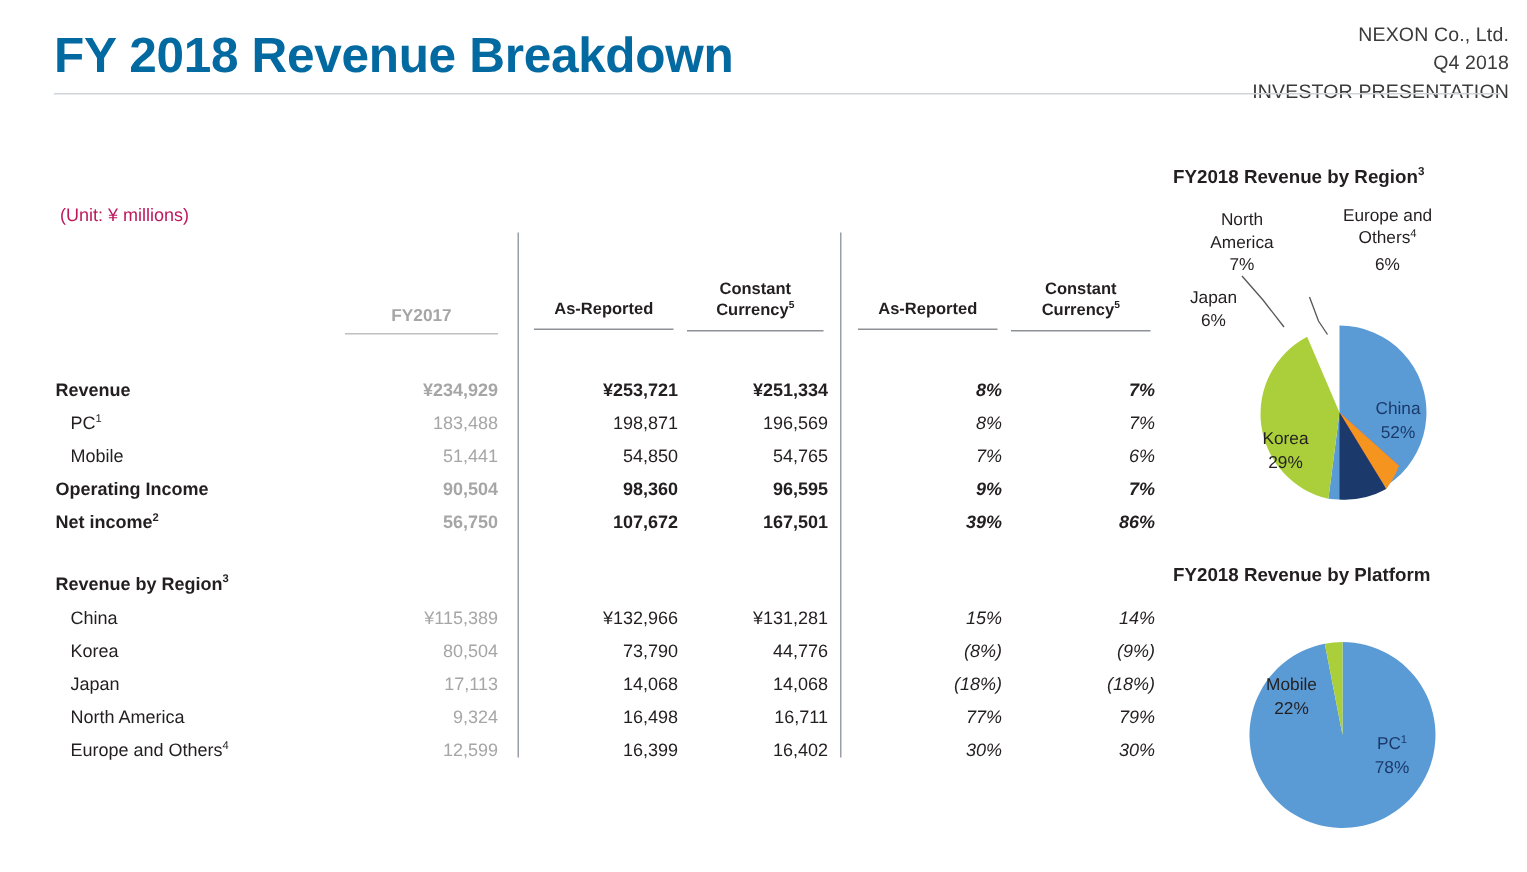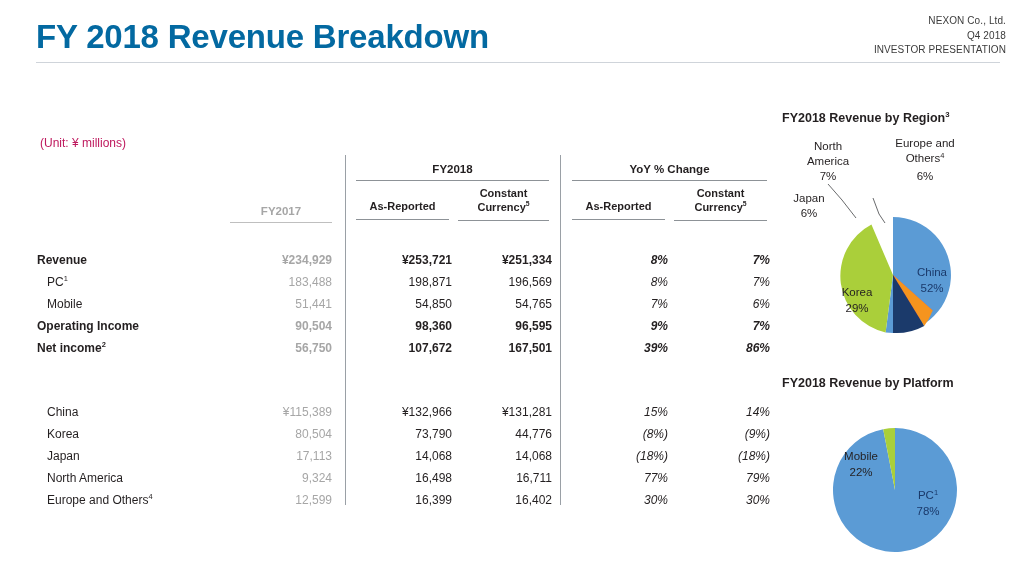--- a/index.html
+++ b/index.html
@@ -31,21 +31,21 @@
     font-weight: bold;
     color: #0369a1;
     letter-spacing: -0.2px;
     white-space: nowrap;
   }
   #header-meta {
     position: absolute;
     right: 12px;
     top: 14px;
     text-align: right;
-    font-size: 10px;
+    font-size: 13px;
     line-height: 1.45;
     color: #3b3b3b;
     letter-spacing: 0.1px;
   }
   #header-rule {
     position: absolute;
     left: 36px;
     top: 62px;
     width: 964px;
     height: 1px;
@@ -198,22 +198,20 @@
   <div id="header-rule"></div>
 </div>
 
 <div id="unit-note">(Unit: ¥ millions)</div>
 
 <div id="data-table">
 
   <div class="vrule" id="vrule-1"></div>
   <div class="vrule" id="vrule-2"></div>
 
-  <div class="group-head" id="grp-fy2018">FY2018</div>
-  <div class="group-head" id="grp-yoy">YoY % Change</div>
 
   <div class="sub-head one-line" id="sub-a">
     <span>As-Reported</span>
   </div>
   <div class="sub-head" id="sub-b">
     <span>Constant Currency</span><sup>5</sup>
   </div>
   <div class="sub-head one-line" id="sub-c">
     <span>As-Reported</span>
   </div>
@@ -259,20 +257,25 @@
       <div class="row" style="top: 172px;">
         <div class="cell c-label bold">Net income<sup>2</sup></div>
         <div class="cell c-fy17 bold">56,750</div>
         <div class="cell c-ar18 bold">107,672</div>
         <div class="cell c-cc18 bold">167,501</div>
         <div class="cell c-aryo bold">39%</div>
         <div class="cell c-ccyo bold">86%</div>
       </div>
     </div>
 
+  <div class="row" style="top:213px;">
+    <div class="cell c-label bold">
+      <span>Revenue by Region</span><sup>3</sup>
+    </div>
+  </div>
 
   <div id="rows-region">
       <div class="row" style="top: 236px;">
         <div class="cell c-label indent">China</div>
         <div class="cell c-fy17">¥115,389</div>
         <div class="cell c-ar18">¥132,966</div>
         <div class="cell c-cc18">¥131,281</div>
         <div class="cell c-aryo">15%</div>
         <div class="cell c-ccyo">14%</div>
       </div>

